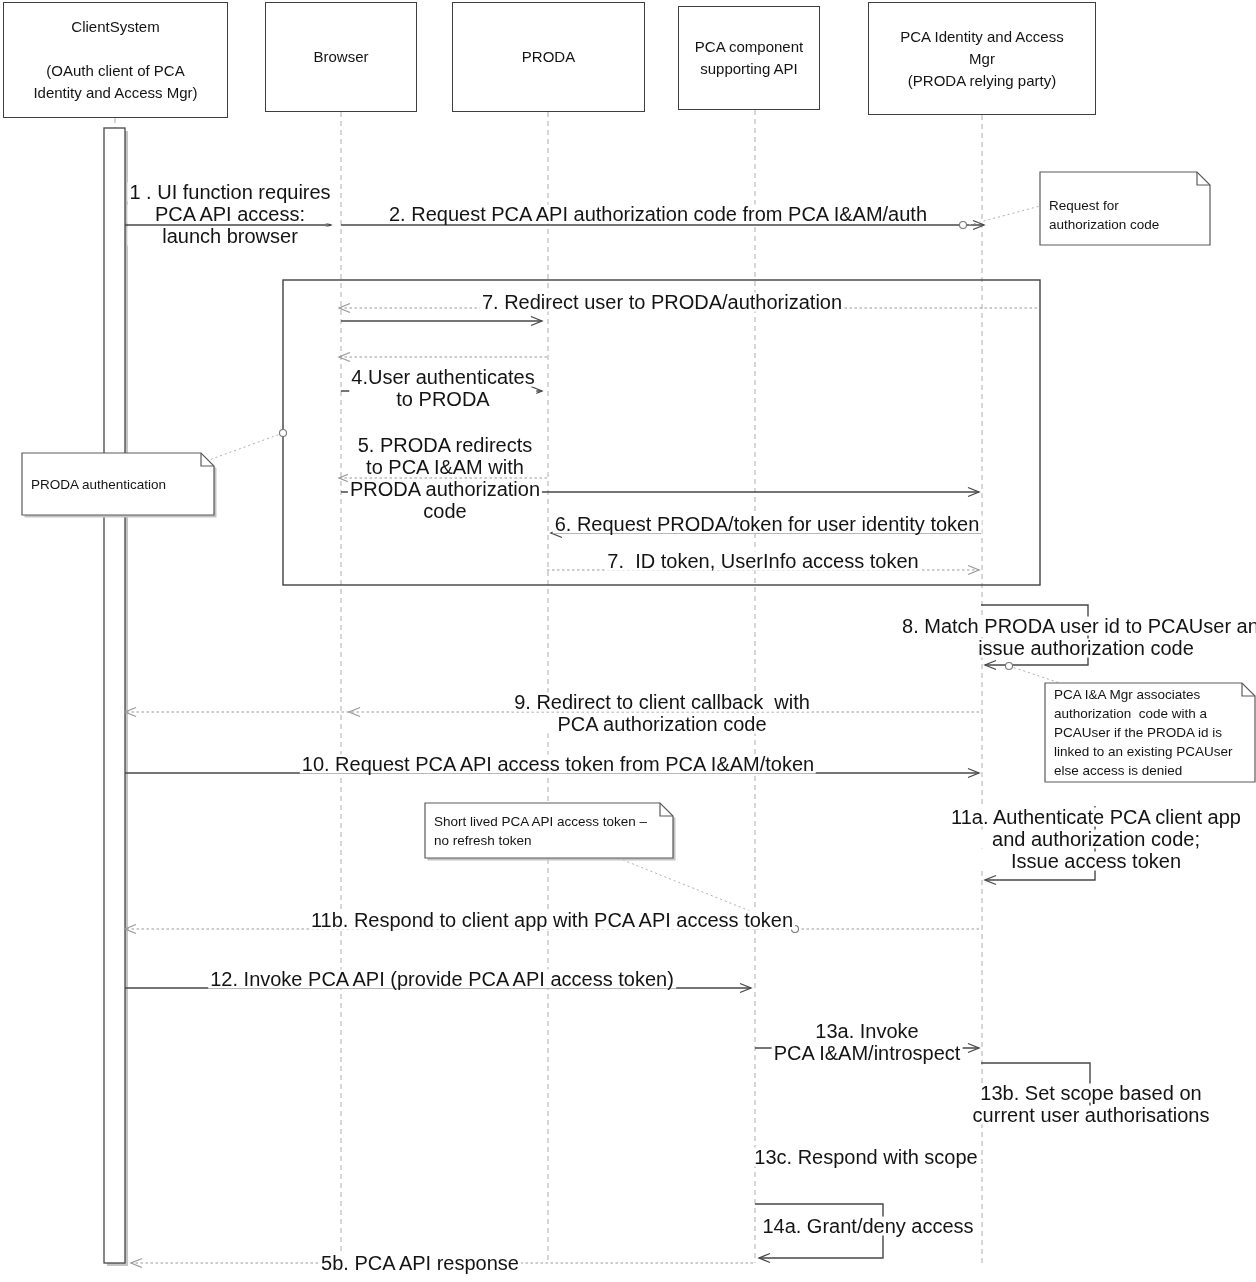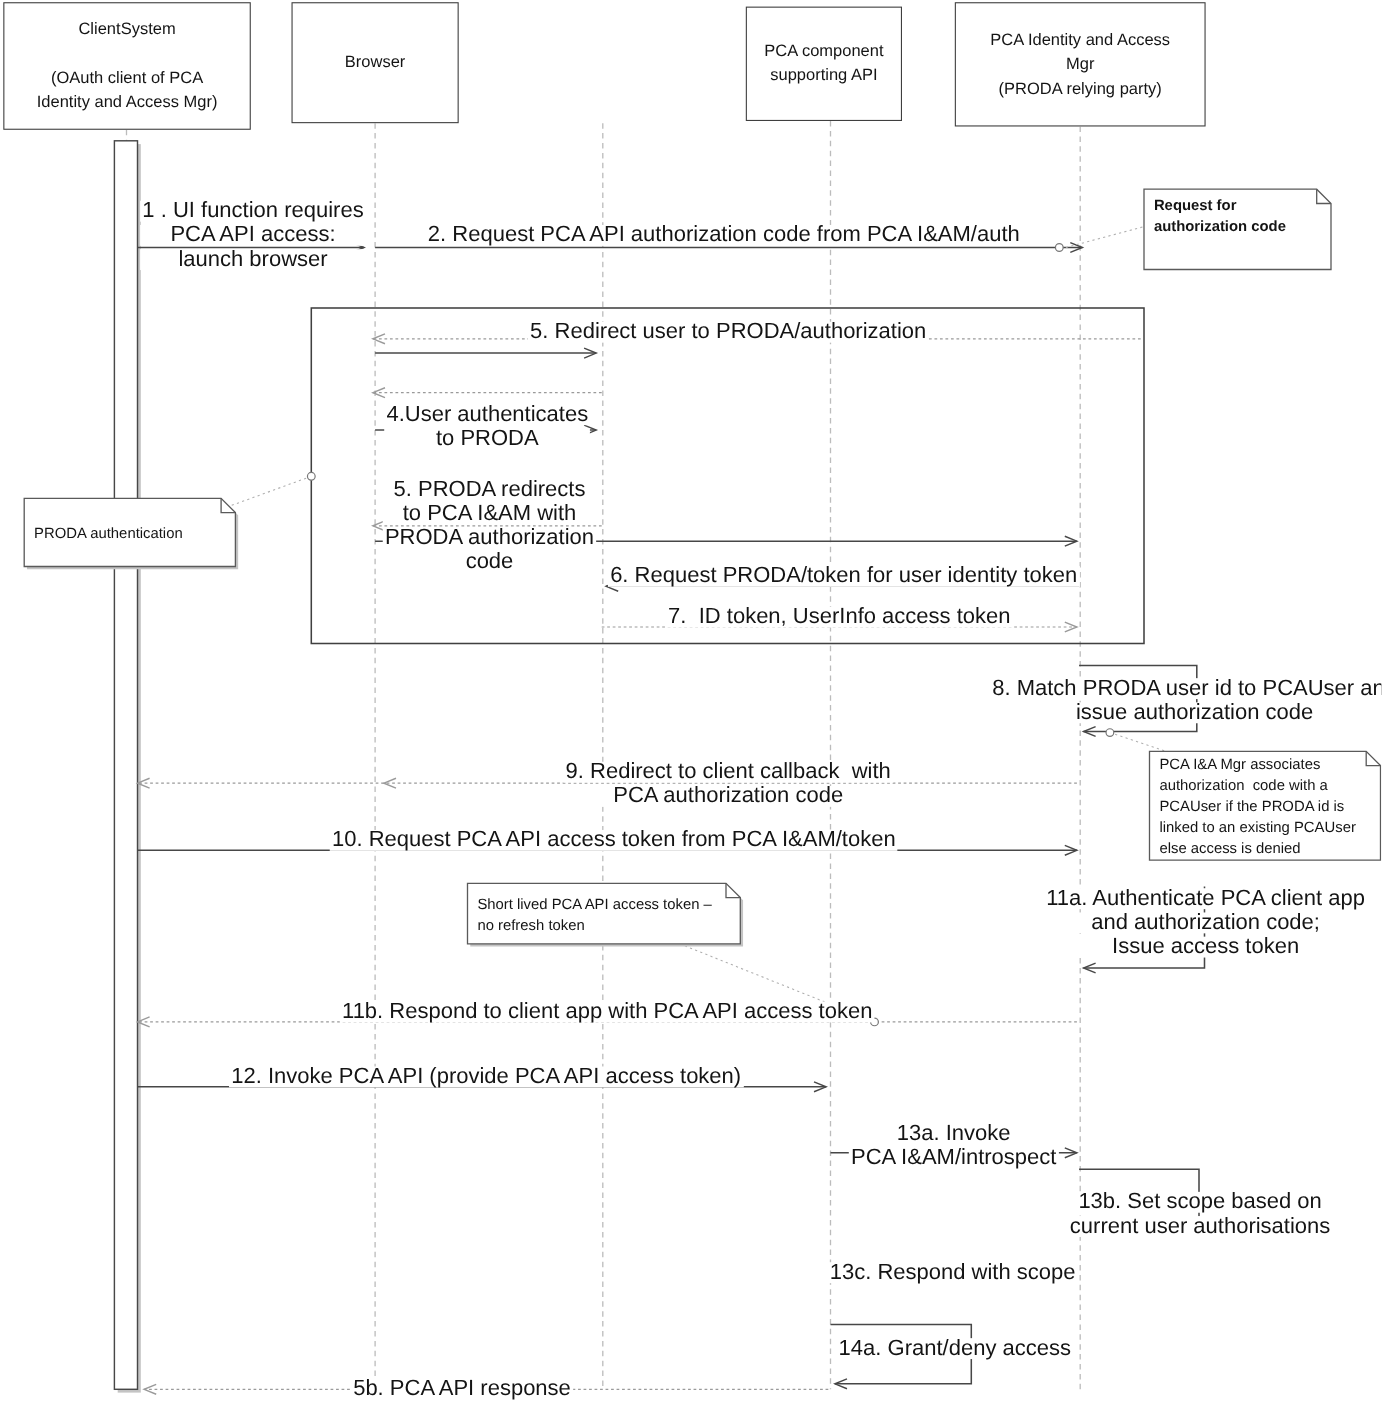--- a/index.html
+++ b/index.html
@@ -89,35 +89,36 @@
       <circle cx="283" cy="433" r="3.5" fill="#ffffff" stroke="#787878" stroke-width="1.1"></circle>
       <circle cx="1009" cy="666" r="3.5" fill="#ffffff" stroke="#787878" stroke-width="1.1"></circle>
       <circle cx="795" cy="929" r="3.5" fill="#ffffff" stroke="#787878" stroke-width="1.1"></circle>
     </svg>
   <div id="layer-text">
       <div class="pbox" style="left: 3px; top: 2px; width: 225px; height: 116px;"><span>ClientSystem
 
 (OAuth client of PCA
 Identity and Access Mgr)</span></div>
       <div class="pbox" style="left: 265px; top: 2px; width: 152px; height: 110px;"><span>Browser</span></div>
+      <div class="pbox" style="left: 452px; top: 2px; width: 193px; height: 110px;"><span>PRODA</span></div>
       <div class="pbox" style="left: 678px; top: 6px; width: 142px; height: 104px;"><span>PCA component
 supporting API</span></div>
       <div class="pbox" style="left: 868px; top: 2px; width: 228px; height: 113px;"><span>PCA Identity and Access
 Mgr
 (PRODA relying party)</span></div>
       <div class="mlabel" style="left: 230px; top: 214px;">
         <span>1 . UI function requires</span>
         <span>PCA API access:</span>
         <span>launch browser</span>
       </div>
       <div class="mlabel" style="left: 658px; top: 214px;">
         <span>2. Request PCA API authorization code from PCA I&amp;AM/auth</span>
       </div>
       <div class="mlabel" style="left: 662px; top: 302px;">
-        <span>5. Redirect user to PRODA/authorization</span>
+        <span>7. Redirect user to PRODA/authorization</span>
       </div>
       <div class="mlabel" style="left: 443px; top: 388px;">
         <span>4.User authenticates</span>
         <span>to PRODA</span>
       </div>
       <div class="mlabel" style="left: 445px; top: 478px;">
         <span>5. PRODA redirects</span>
         <span>to PCA I&amp;AM with</span>
         <span>PRODA authorization</span>
         <span>code</span>
@@ -160,21 +161,21 @@
       </div>
       <div class="mlabel" style="left: 866px; top: 1157px;">
         <span>13c. Respond with scope</span>
       </div>
       <div class="mlabel" style="left: 868px; top: 1226px;">
         <span>14a. Grant/deny access</span>
       </div>
       <div class="mlabel" style="left: 420px; top: 1263px;">
         <span>5b. PCA API response</span>
       </div>
-      <div class="ntext" style="left: 1049px; top: 177px; width: 152px; font-weight: bold;">Request for
+      <div class="ntext" style="left: 1049px; top: 196px; width: 152px;">Request for
 authorization code</div>
       <div class="ntext" style="left: 31px; top: 474.5px; width: 174px;">PRODA authentication</div>
       <div class="ntext" style="left: 1054px; top: 685px; width: 192px;">PCA I&amp;A Mgr associates
 authorization  code with a
 PCAUser if the PRODA id is
 linked to an existing PCAUser
 else access is denied</div>
       <div class="ntext" style="left: 434px; top: 811.5px; width: 230px;">Short lived PCA API access token –
 no refresh token</div>
     </div>

